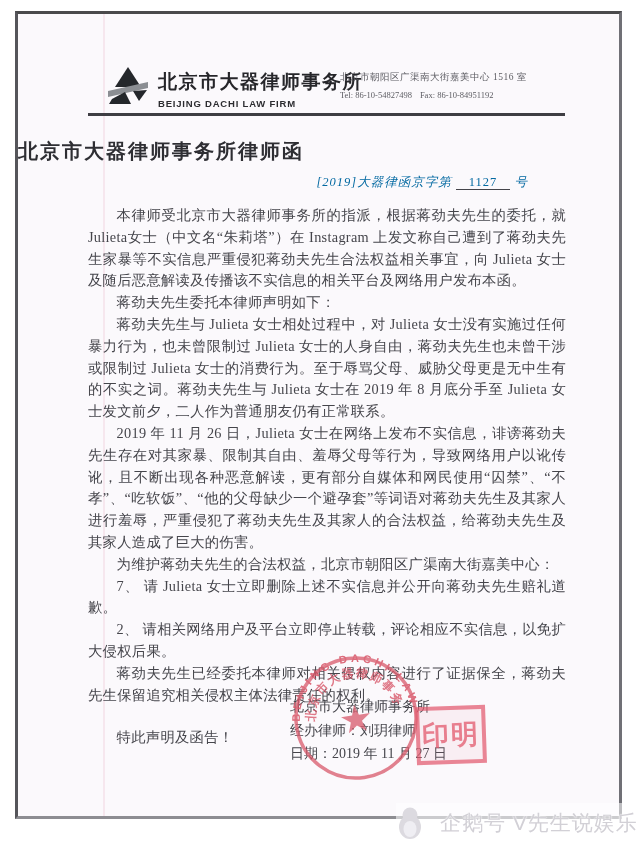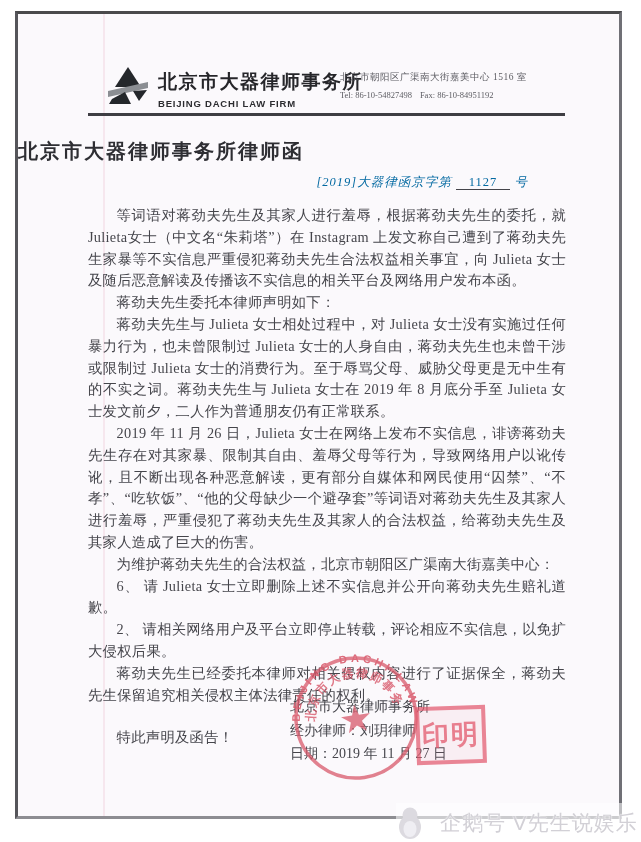--- a/index.html
+++ b/index.html
@@ -90,26 +90,26 @@
   <div class="lh-rule"></div>
 
   <div class="doc-title">北京市大器律师事务所律师函</div>
   <div class="doc-no">
     <span>[2019]大器律函京字第</span>
     <span class="u">1127</span>
     <span>号</span>
   </div>
 
   <div class="letter-body">
-    <p>等词语对蒋劲夫先生及其家人进行羞辱，根据蒋劲夫先生的委托，就Julieta女士（中文名“朱莉塔”）在 Instagram 上发文称自己遭到了蒋劲夫先生家暴等不实信息严重侵犯蒋劲夫先生合法权益相关事宜，向 Julieta 女士及随后恶意解读及传播该不实信息的相关平台及网络用户发布本函。</p>
+    <p>本律师受北京市大器律师事务所的指派，根据蒋劲夫先生的委托，就Julieta女士（中文名“朱莉塔”）在 Instagram 上发文称自己遭到了蒋劲夫先生家暴等不实信息严重侵犯蒋劲夫先生合法权益相关事宜，向 Julieta 女士及随后恶意解读及传播该不实信息的相关平台及网络用户发布本函。</p>
     <p>蒋劲夫先生委托本律师声明如下：</p>
     <p>蒋劲夫先生与 Julieta 女士相处过程中，对 Julieta 女士没有实施过任何暴力行为，也未曾限制过 Julieta 女士的人身自由，蒋劲夫先生也未曾干涉或限制过 Julieta 女士的消费行为。至于辱骂父母、威胁父母更是无中生有的不实之词。蒋劲夫先生与 Julieta 女士在 2019 年 8 月底分手至 Julieta 女士发文前夕，二人作为普通朋友仍有正常联系。</p>
     <p>2019 年 11 月 26 日，Julieta 女士在网络上发布不实信息，诽谤蒋劲夫先生存在对其家暴、限制其自由、羞辱父母等行为，导致网络用户以讹传讹，且不断出现各种恶意解读，更有部分自媒体和网民使用“囚禁”、“不孝”、“吃软饭”、“他的父母缺少一个避孕套”等词语对蒋劲夫先生及其家人进行羞辱，严重侵犯了蒋劲夫先生及其家人的合法权益，给蒋劲夫先生及其家人造成了巨大的伤害。</p>
     <p>为维护蒋劲夫先生的合法权益，北京市朝阳区广渠南大街嘉美中心：</p>
-    <p>6、 请 Julieta 女士立即删除上述不实信息并公开向蒋劲夫先生赔礼道歉。</p>
+    <p>7、 请 Julieta 女士立即删除上述不实信息并公开向蒋劲夫先生赔礼道歉。</p>
     <p>2、 请相关网络用户及平台立即停止转载，评论相应不实信息，以免扩大侵权后果。</p>
     <p>蒋劲夫先生已经委托本律师对相关侵权内容进行了证据保全，蒋劲夫先生保留追究相关侵权主体法律责任的权利。</p>
     <p class="closing">特此声明及函告！</p>
   </div>
 
   <div class="sig-block">
     <div>北京市大器律师事务所</div>
     <div>经办律师：刘玥律师</div>
     <div>日期：2019 年 11 月 27 日</div>
   </div>

